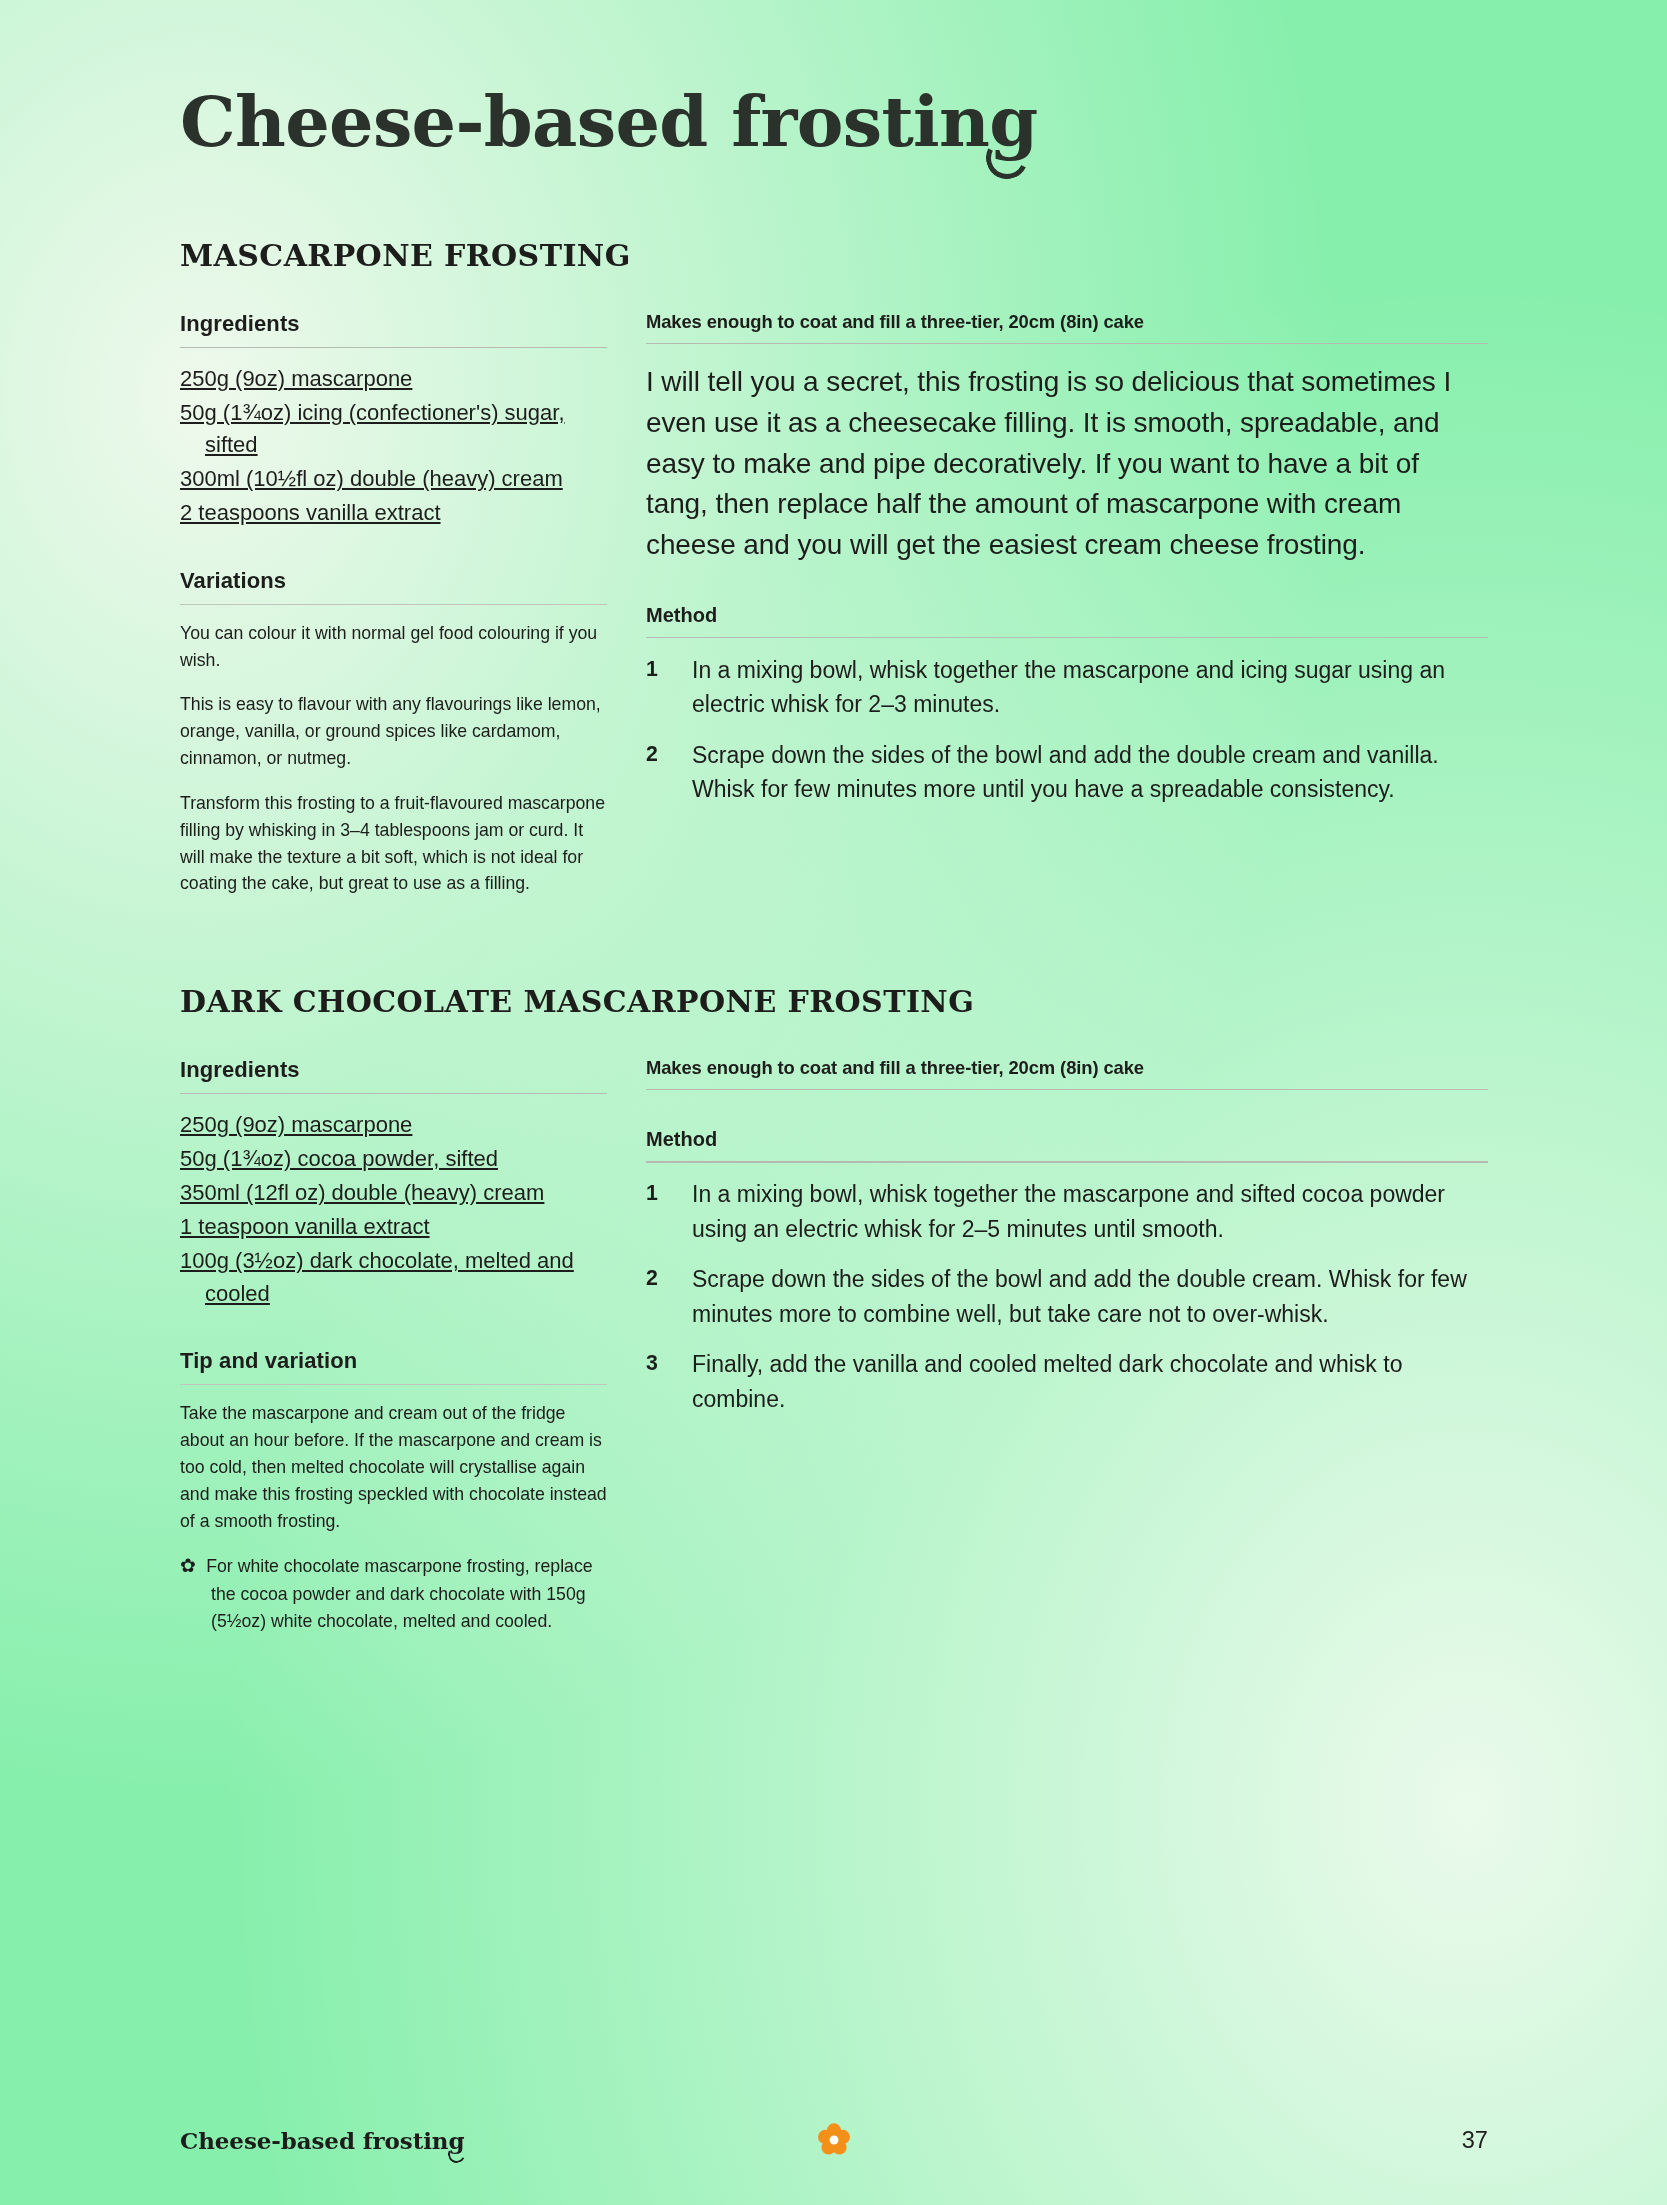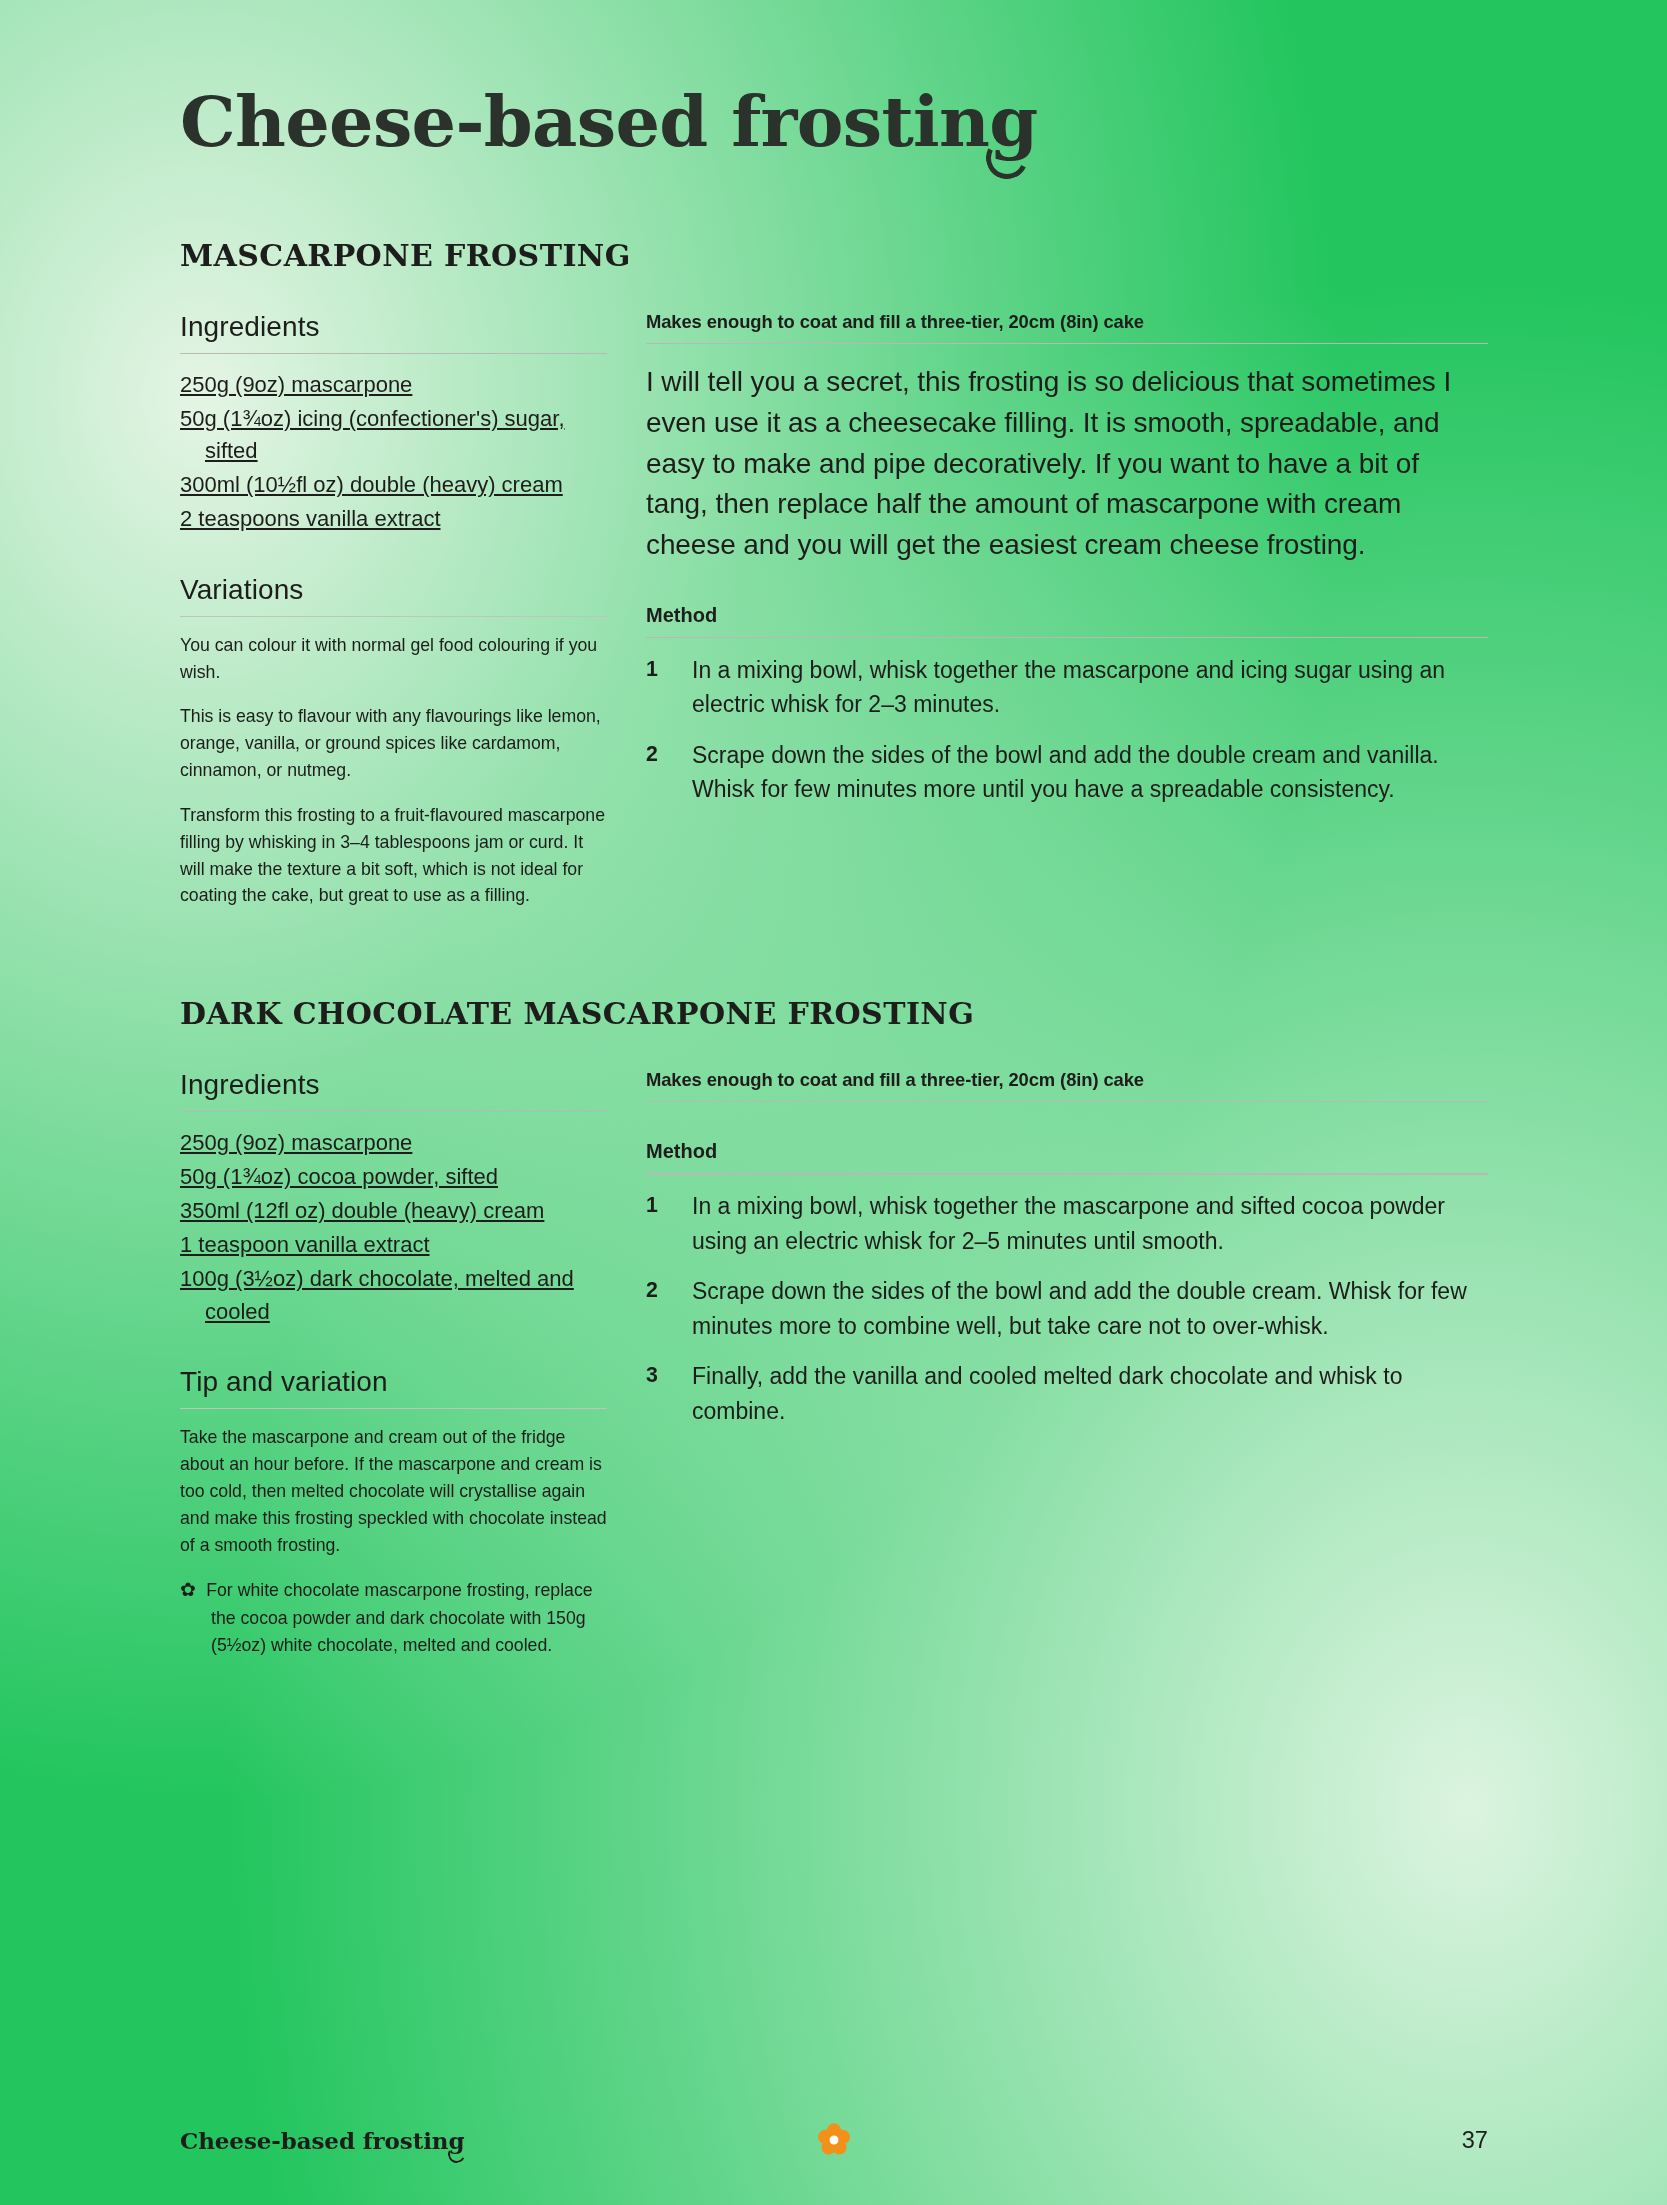--- a/index.html
+++ b/index.html
@@ -7,21 +7,21 @@
     padding: 0;
     background: #ffffff;
   }
   body {
     font-family: "Liberation Sans", sans-serif;
   }
   .page {
     position: relative;
     width: 1668px;
     height: 2205px;
-    background: #22c55e;
+    background: #86efac;
     box-sizing: border-box;
     overflow: hidden;
   }
   
   .page::before {
     content: "";
     position: absolute;
     inset: 0;
     background:
       radial-gradient(ellipse at 12% 18%, rgba(250,250,243,.9) 0%, rgba(254,254,250,0) 55%),
@@ -77,22 +77,22 @@
   }
   .cols {
     display: flex;
     align-items: flex-start;
   }
   .col-left { width: 427px; flex: 0 0 427px; }
   .col-gap  { width: 39px; flex: 0 0 39px; }
   .col-right { flex: 1 1 auto; }
 
   .block-head {
-    font-size: 28px;
-    font-weight: 400;
+    font-size: 22px;
+    font-weight: 700;
     color: #1d1d1b;
     letter-spacing: 0.1px;
     margin: 0 0 9.6px 0;
   }
   .rule {
     height: 1.5px;
     background: #b9b9b4;
     margin: 0 0 14.7px 0;
   }
   .rule.thin { background: #c3c3bd; }

